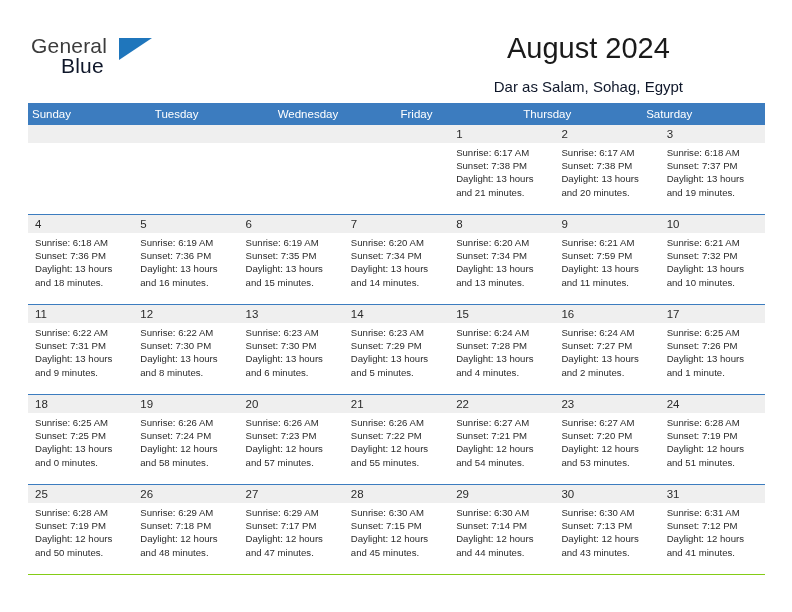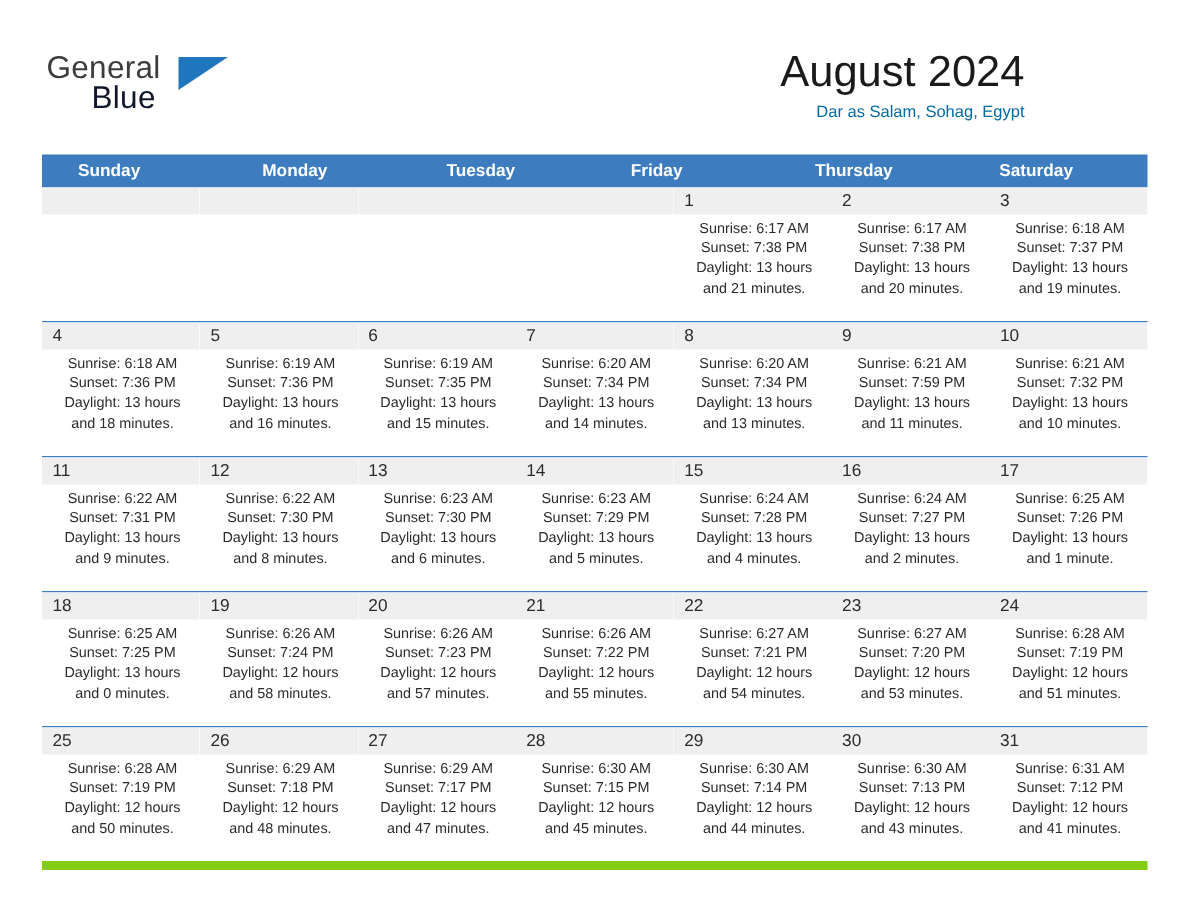--- a/index.html
+++ b/index.html
@@ -74,24 +74,24 @@
   }
   .month-title {
     font-size: 29px;
     font-weight: normal;
     color: #1a1a1a;
     line-height: 36px;
     white-space: nowrap;
     text-align: center;
   }
   .location-title {
-    margin-top: 0;
-    font-size: 11px;
+    margin-top: 12px;
+    font-size: 15px;
     font-weight: normal;
-    color: #0369a1;
+    color: #0f172a;
     line-height: 18px;
     white-space: nowrap;
   }
 
   
   .calendar {
     position: absolute;
     left: 28px;
     top: 103px;
     width: 737px;
@@ -99,33 +99,32 @@
   .dow-row {
     display: flex;
     background: #3c7cbf;
     height: 22px;
   }
   .dow-cell {
     flex: 1 1 0;
     color: #ffffff;
     font-size: 11.5px;
     line-height: 22px;
-    padding-left: 24px;
+    padding-left: 4px;
     box-sizing: border-box;
     white-space: nowrap;
     overflow: hidden;
-    font-weight: bold;
   }
   .week-row {
     display: flex;
     height: 89px;
     border-bottom: 1px solid #3c7cbf;
   }
   .week-row:last-child {
-    border-bottom: 6px solid #84cc16;
+    border-bottom: 1px solid #84cc16;
   }
   .day-cell {
     flex: 1 1 0;
     box-sizing: border-box;
     position: relative;
     overflow: hidden;
     background: #ffffff;
   }
   .day-number {
     display: block;
@@ -138,21 +137,20 @@
     box-sizing: border-box;
   }
   .day-cell.empty .day-number {
     background: #efefef;
   }
   .day-info {
     padding: 3px 5px 0 7px;
     font-size: 9.6px;
     line-height: 13.2px;
     color: #2b2b2b;
-    text-align: center;
   }
   .day-info div {
     white-space: nowrap;
   }
 </style>
 </head>
 <body>
 
 <div class="page">
 
@@ -168,22 +166,22 @@
       <div class="month-title">August 2024</div>
       <div class="location-title">Dar as Salam, Sohag, Egypt</div>
     </div>
 
   </div>
 
   <div class="calendar">
 
     <div class="dow-row">
       <div class="dow-cell">Sunday</div>
-      <div class="dow-cell">Monday</div>
       <div class="dow-cell">Tuesday</div>
+      <div class="dow-cell">Wednesday</div>
       <div class="dow-cell">Friday</div>
       <div class="dow-cell">Thursday</div>
       <div class="dow-cell">Saturday</div>
     </div>
 
     <div class="week-row">
       <div class="day-cell empty">
         <span class="day-number"></span>
         <div class="day-info">
           <div></div>

